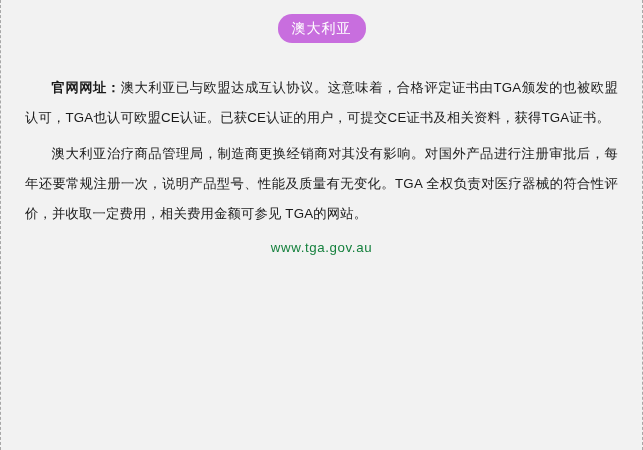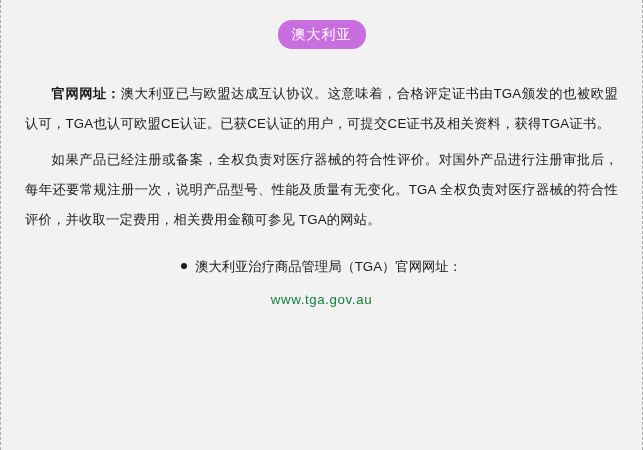--- a/index.html
+++ b/index.html
@@ -26,21 +26,21 @@
     position: absolute;
     left: 24px;
     right: 24px;
     top: 0;
     bottom: 0;
   }
   .title-wrap {
     display: flex;
     justify-content: center;
     align-items: flex-end;
-    padding-top: 20px;
+    padding-top: 14px;
     padding-bottom: 8px;
   }
   .title-badge {
     display: inline-block;
     background: #c86ede;
     color: #ffffff;
     font-size: 14px;
     line-height: 1;
     padding: 7px 14px 8px 14px;
     border-radius: 14px;
@@ -105,22 +105,19 @@
       <span class="title-badge">澳大利亚</span>
     </div>
 
 
     <div class="gap"></div>
 
     <p class="para indent"><span class="strong">官网网址：</span><span>澳大利亚已与欧盟达成互认协议。这意味着，合格评定证书由TGA颁发的也被欧盟认可，TGA也认可欧盟CE认证。已获CE认证的用户，可提交CE证书及相关资料，获得TGA证书。</span></p>
 
     <div class="gap-sm"></div>
 
-    <p class="para indent">如果产品已经注册或备案，全权负责对医疗器械的符合性评价。对国外产品进行注册审批后，每年还要常规注册一次，说明产品型号、性能及质量有无变化。TGA 全权负责对医疗器械的符合性评价，并收取一定费用，相关费用金额可参见 TGA的网站。</p>
+    <p class="para indent">澳大利亚治疗商品管理局，制造商更换经销商对其没有影响。对国外产品进行注册审批后，每年还要常规注册一次，说明产品型号、性能及质量有无变化。TGA 全权负责对医疗器械的符合性评价，并收取一定费用，相关费用金额可参见 TGA的网站。</p>
 
-    <div class="bullet-line">
-      <span class="bullet-dot"></span><span>澳大利亚治疗商品管理局（TGA）官网网址：</span>
-    </div>
 
     <div class="url-line">www.tga.gov.au</div>
 
   </div>
 </div>
 
 </body></html>

